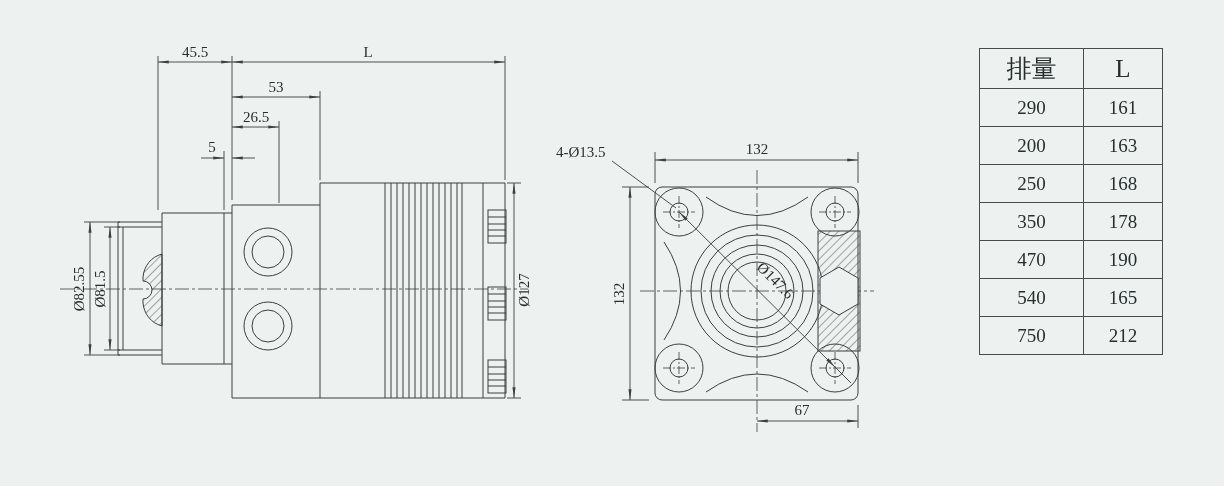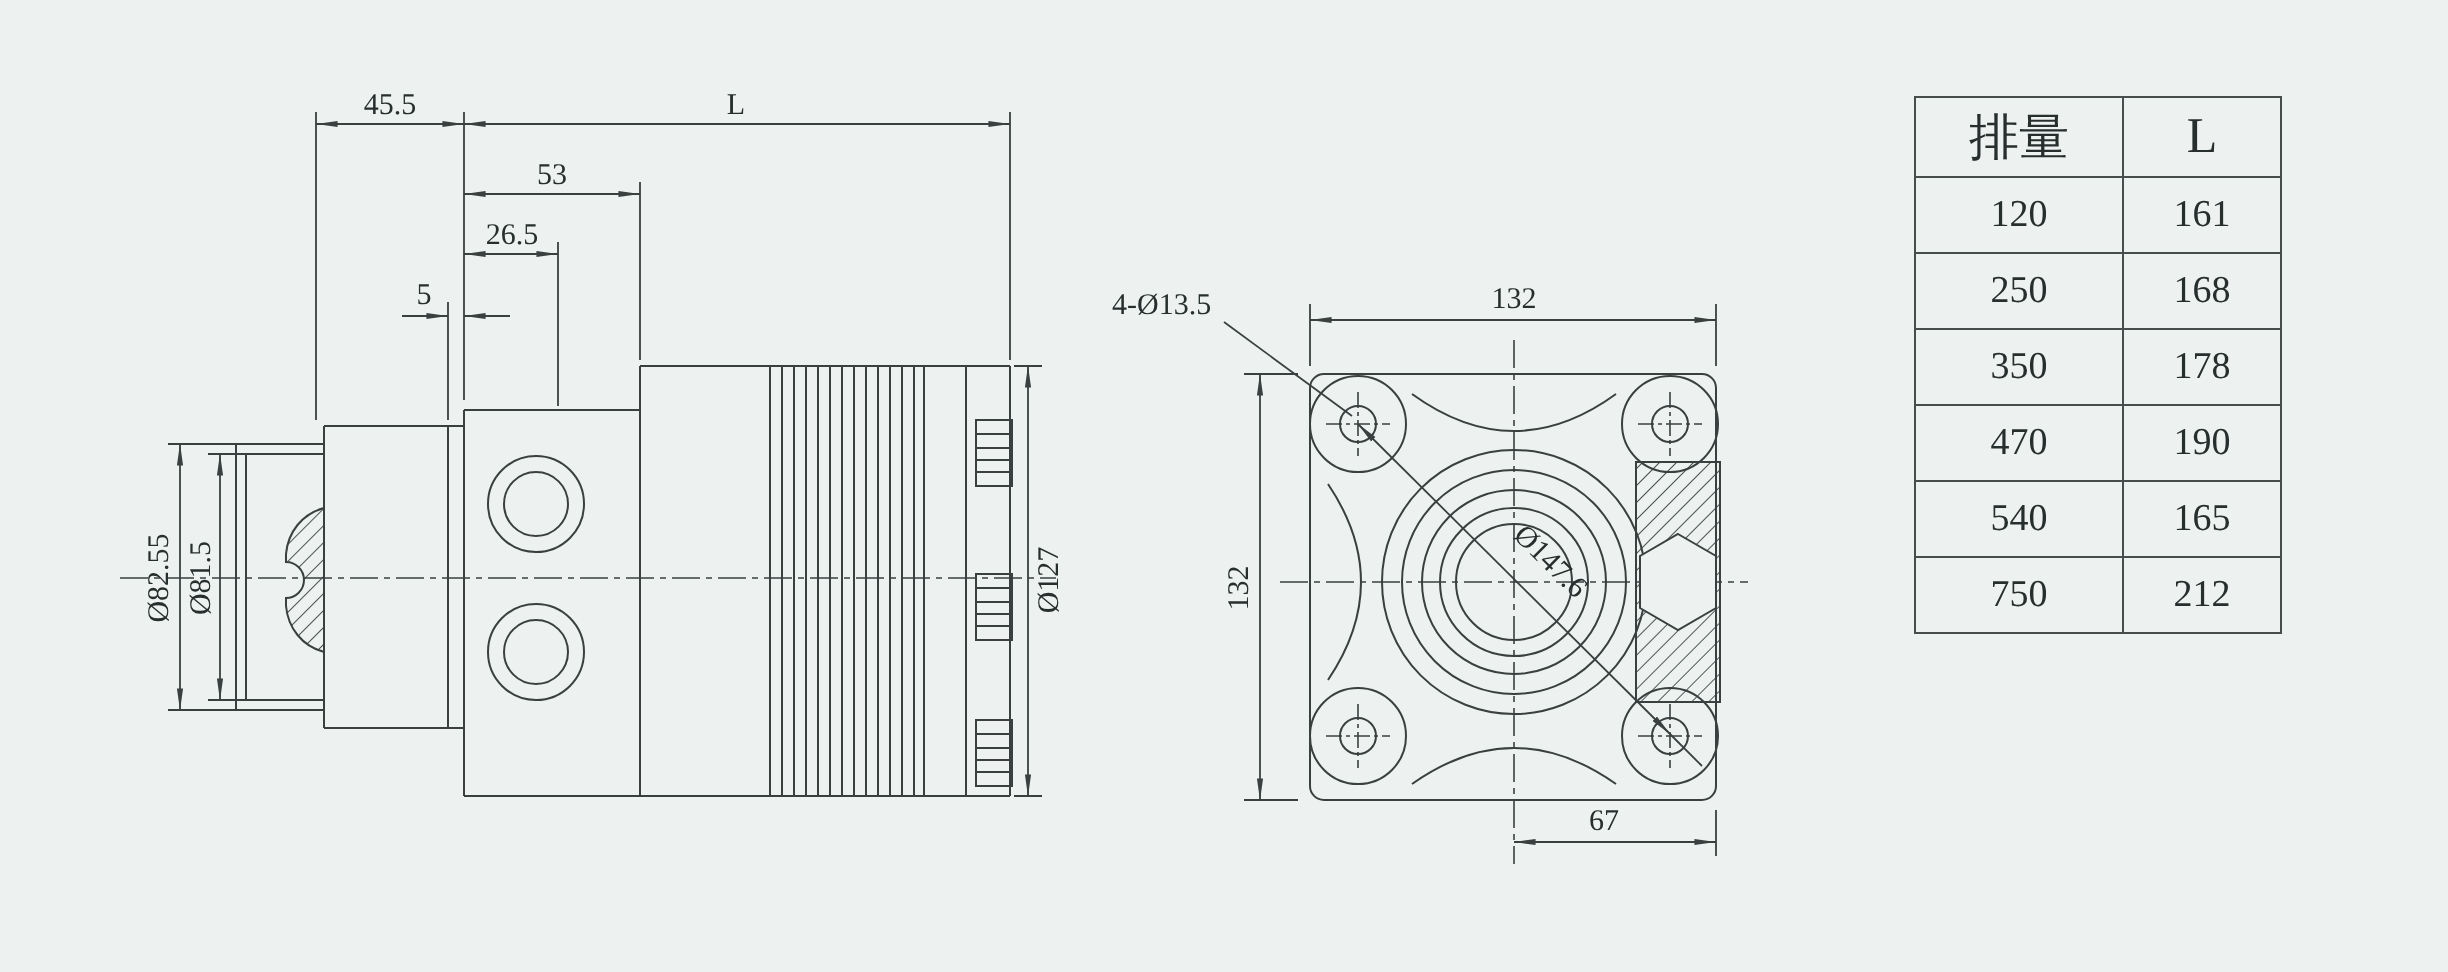--- a/index.html
+++ b/index.html
@@ -15,21 +15,21 @@
   .drawing { position:absolute; left:0; top:0; }
   .drawing text { font-family:"Liberation Serif", serif; font-size:15px; fill:#272e2e; }
   .ln   { stroke:#3a4040; stroke-width:1;   fill:none; }
   .dim  { stroke:#3a4040; stroke-width:0.9; fill:none; }
   .cl   { stroke:#3a4040; stroke-width:0.8; fill:none; stroke-dasharray:14 3 3 3; }
   .clh  { stroke:#3a4040; stroke-width:0.8; fill:none; stroke-dasharray:8 2 2 2; }
   .hatchfill { fill:url(#hatch); stroke:#3a4040; stroke-width:1; }
   .bgfill    { fill:#edf2f0;     stroke:#3a4040; stroke-width:1; }
 
   .spec-table {
-    position:absolute; left:957px; top:48px;
+    position:absolute; left:979px; top:48px;
     border-collapse:collapse; table-layout:fixed;
   }
   .spec-table th, .spec-table td {
     border:1px solid #474d4d;
     text-align:center; vertical-align:middle;
     font-weight:normal;
     font-family:"Liberation Serif", serif;
     color:#272e2e;
   }
   .spec-table th { height:40px; font-size:25px; }
@@ -164,22 +164,26 @@
         <col style="width:79px">
       </colgroup>
     <thead>
       <tr>
         <th>排量</th>
         <th>L</th>
       </tr>
     </thead>
     <tbody>
       <tr>
-          <td>120</td>
+          <td>290</td>
           <td>161</td>
+        </tr>
+      <tr>
+          <td>200</td>
+          <td>163</td>
         </tr>
       <tr>
           <td>250</td>
           <td>168</td>
         </tr>
       <tr>
           <td>350</td>
           <td>178</td>
         </tr>
       <tr>

